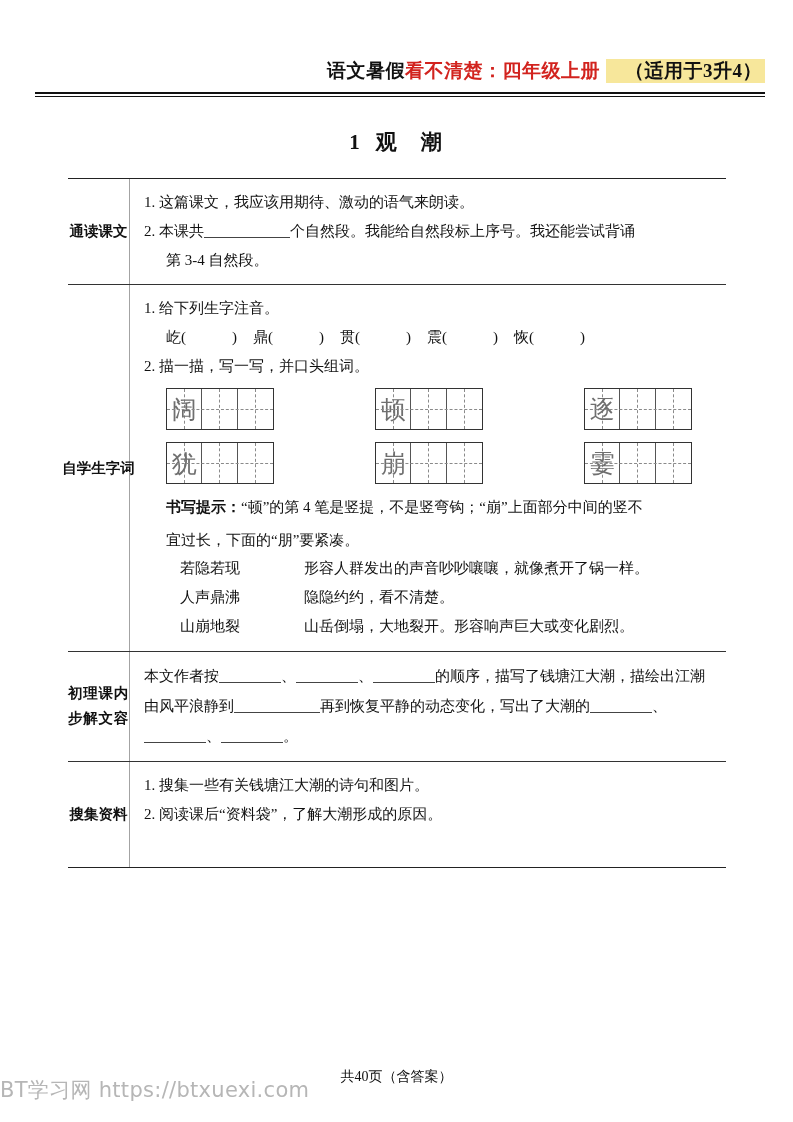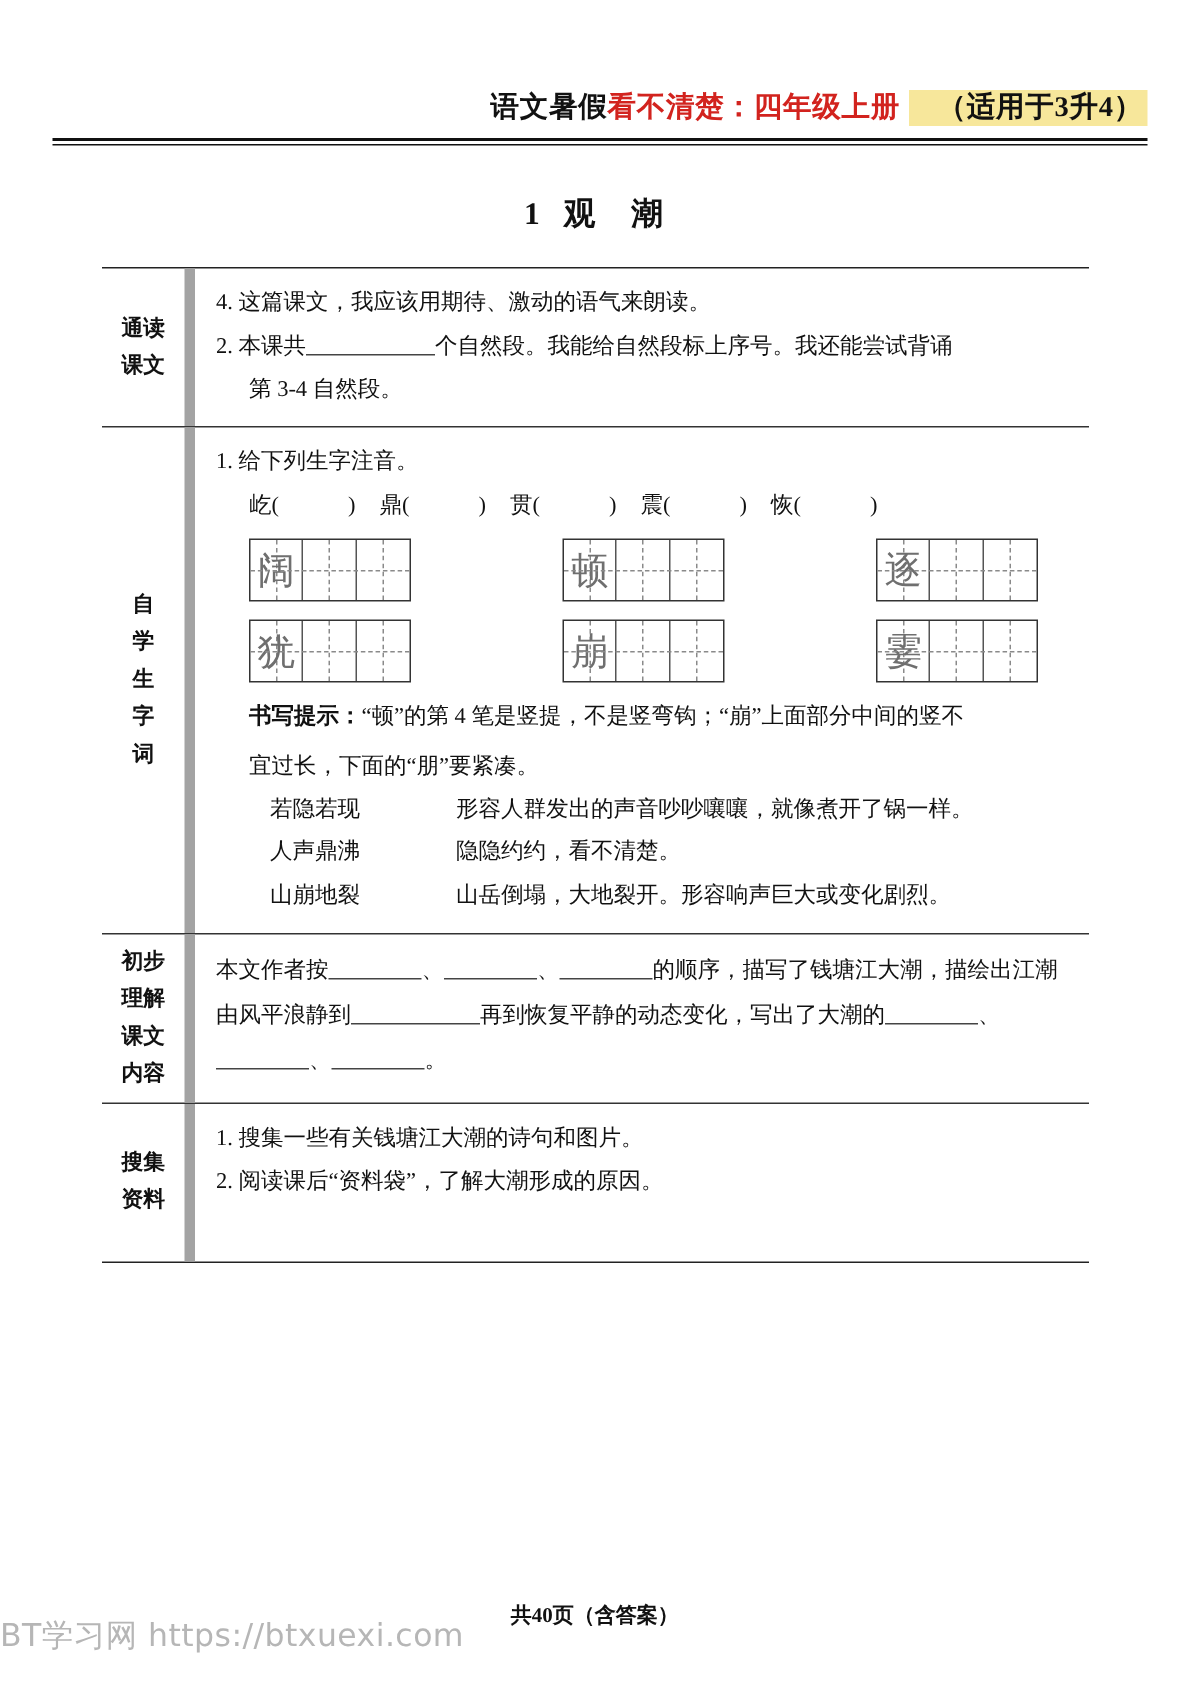--- a/index.html
+++ b/index.html
@@ -67,23 +67,22 @@
   .row {
     display: flex;
     align-items: stretch;
     border-bottom: 1px solid #333;
   }
   .row:last-child { border-bottom: none; }
 
   .label-cell {
     width: 62px;
     flex: 0 0 62px;
-    border-right: 7px solid #a3a3a3;
+    border-right: 1px solid #a3a3a3;
     display: flex;
-    flex-direction: column;
     align-items: center;
     justify-content: center;
     font-weight: bold;
     font-size: 14.5px;
     line-height: 1.72;
     padding: 6px 0;
     font-family: "Liberation Sans", "DejaVu Sans", sans-serif;
   }
   .label-cell span { display: block; }
 
@@ -186,21 +185,21 @@
   .para { display: block; line-height: 2.0; }
   .para .first { text-indent: 34px; display: inline; }
 
   
   .footer {
     position: absolute;
     left: 0; top: 1068px;
     width: 793px;
     text-align: center;
     font-size: 14px;
-    font-weight: bold;
+    font-weight: normal;
     color: #111;
   }
   .watermark {
     position: absolute;
     left: 0; top: 1076px;
     width: 772px;
     font-size: 21px;
     color: #b6b6b6;
     font-family: "DejaVu Sans", sans-serif;
     letter-spacing: .3px;
@@ -219,21 +218,21 @@
 </div>
 
 <div class="sheet">
 
   <div class="row">
     <div class="label-cell">
       <span>通读</span>
       <span>课文</span>
     </div>
     <div class="content-cell">
-      <span class="qline">4. 这篇课文，我应该用期待、激动的语气来朗读。</span>
+      <span class="qline">1. 这篇课文，我应该用期待、激动的语气来朗读。</span>
       <span class="qline"><span>2. 本课共</span><span class="blank b-l"></span><span>个自然段。我能给自然段标上序号。我还能尝试背诵</span></span>
       <span class="indent">第 3-4 自然段。</span>
     </div>
   </div>
 
   <div class="row">
     <div class="label-cell">
       <span>自</span>
       <span>学</span>
       <span>生</span>
@@ -241,20 +240,21 @@
       <span>词</span>
     </div>
     <div class="content-cell">
 
       <span class="qline">1. 给下列生字注音。</span>
 
       <span class="pinyin-row">
         <span class="pinyin-item"><span>屹</span>(<span class="paren-gap"></span>)</span><span class="pinyin-item"><span>鼎</span>(<span class="paren-gap"></span>)</span><span class="pinyin-item"><span>贯</span>(<span class="paren-gap"></span>)</span><span class="pinyin-item"><span>震</span>(<span class="paren-gap"></span>)</span><span class="pinyin-item"><span>恢</span>(<span class="paren-gap"></span>)</span>
       </span>
 
+      <span class="qline">2. 描一描，写一写，并口头组词。</span>
 
       <span class="grid-wrap">
         <span class="char-box">
           <span class="cell">
               <span class="glyph">阔</span>
             </span>
           <span class="cell"></span>
           <span class="cell"></span>
         </span>
         <span class="char-box">

